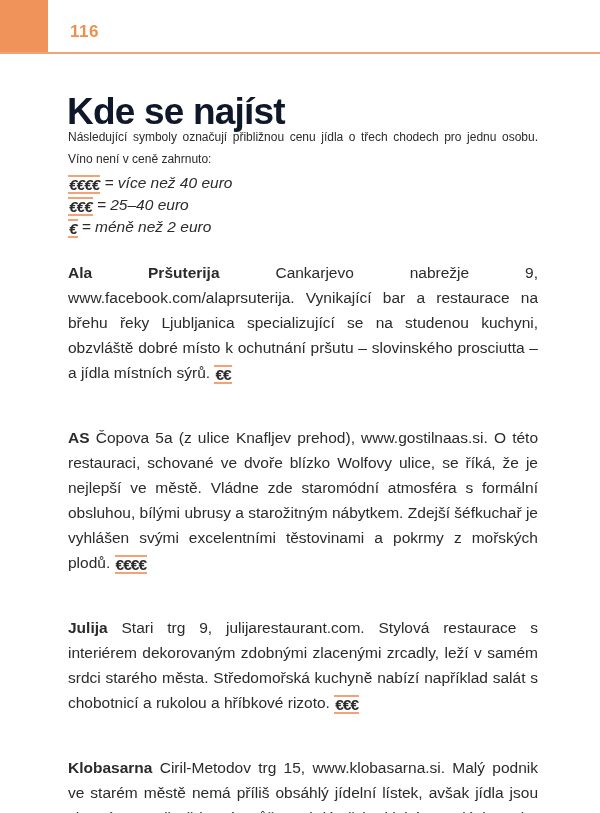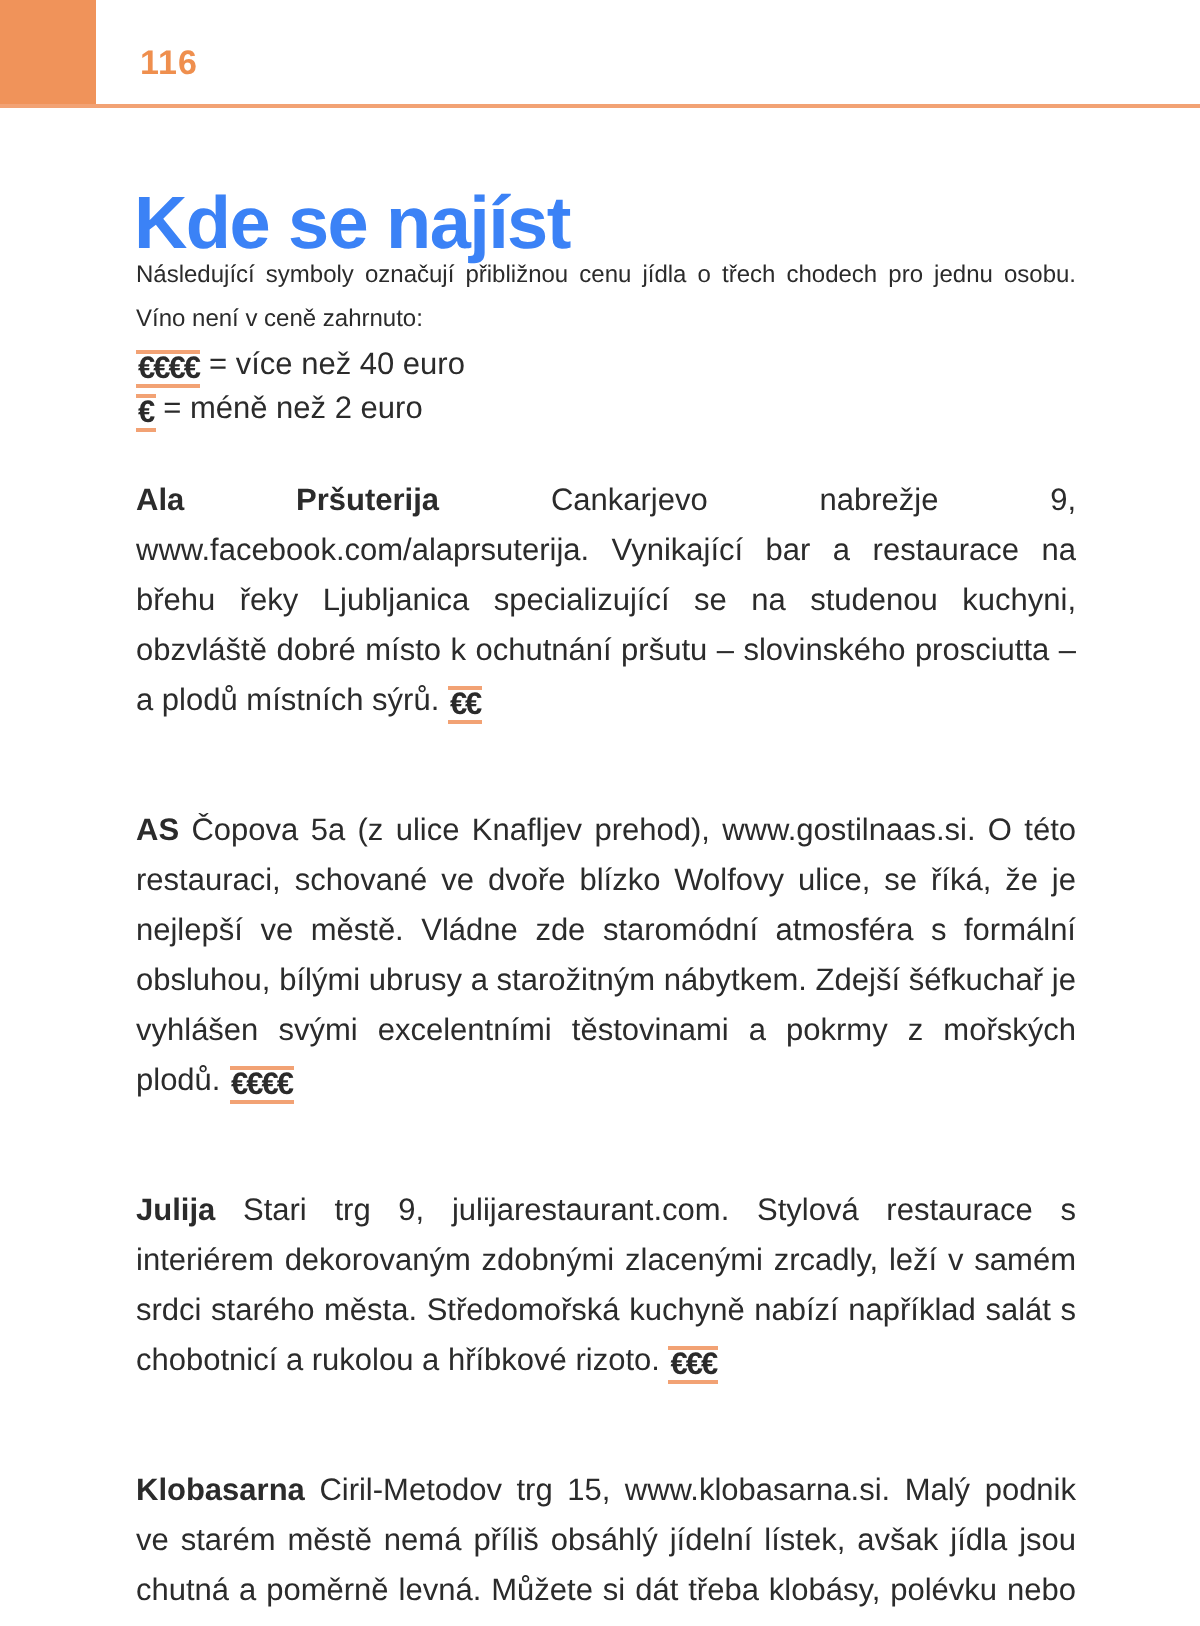--- a/index.html
+++ b/index.html
@@ -30,36 +30,36 @@
     font-size: 17px;
     font-weight: bold;
     color: #ef8f4e;
     letter-spacing: 0.5px;
   }
   .page-title {
     position: absolute;
     left: 67px; top: 66px;
     font-size: 37px;
     font-weight: bold;
-    color: #3b82f6;
+    color: #0f172a;
     letter-spacing: -0.8px;
   }
   .content {
     position: absolute;
     left: 68px; top: 126px;
     width: 470px;
   }
   .intro {
     margin: 0;
     font-size: 12px;
     line-height: 22px;
     text-align: justify;
     text-align-last: left;
   }
-  .legend { margin-top: 2px; }
+  .legend { margin-top: 2px; font-style: italic; }
   .legend-row {
     line-height: 21.7px;
     font-size: 15.5px;
     white-space: nowrap;
   }
   .price {
     display: inline-block;
     font-weight: bold;
     font-size: 15.5px;
     line-height: 15px;
@@ -100,25 +100,26 @@
   <div class="page-number">116</div>
 
   <h1 class="page-title">Kde se najíst</h1>
 
   <div class="content">
 
     <p class="intro">Následující symboly označují přibližnou cenu jídla o třech chodech pro jednu osobu. Víno není v ceně zahrnuto:</p>
 
     <div class="legend">
       <div class="legend-row"><span class="price">€€€€</span><span class="legend-label">= více než 40 euro</span></div>
+      <div class="legend-row"><span class="price">€€€</span><span class="legend-label">= 25–40 euro</span></div>
       <div class="legend-row"><span class="price">€</span><span class="legend-label">= méně než 2 euro</span></div>
     </div>
 
 
-    <p class="entry"><span class="entry-name">Ala Pršuterija</span> <span>Cankarjevo nabrežje 9, www.facebook.com/alaprsuterija. Vynikající bar a restaurace na břehu řeky Ljubljanica specializující se na studenou kuchyni, obzvláště dobré místo k ochutnání pršutu – slovinského prosciutta – a plodů místních sýrů.</span> <span class="price">€€</span></p>
+    <p class="entry"><span class="entry-name">Ala Pršuterija</span> <span>Cankarjevo nabrežje 9, www.facebook.com/alaprsuterija. Vynikající bar a restaurace na břehu řeky Ljubljanica specializující se na studenou kuchyni, obzvláště dobré místo k ochutnání pršutu – slovinského prosciutta – a jídla místních sýrů.</span> <span class="price">€€</span></p>
 
     <p class="entry"><span class="entry-name">AS</span> <span>Čopova 5a (z ulice Knafljev prehod), www.gostilnaas.si. O této restauraci, schované ve dvoře blízko Wolfovy ulice, se říká, že je nejlepší ve městě. Vládne zde staromódní atmosféra s formální obsluhou, bílými ubrusy a starožitným nábytkem. Zdejší šéfkuchař je vyhlášen svými excelentními těstovinami a pokrmy z mořských plodů.</span> <span class="price">€€€€</span></p>
 
     <p class="entry"><span class="entry-name">Julija</span> <span>Stari trg 9, julijarestaurant.com. Stylová restaurace s interiérem dekorovaným zdobnými zlacenými zrcadly, leží v samém srdci starého města. Středomořská kuchyně nabízí například salát s chobotnicí a rukolou a hříbkové rizoto.</span> <span class="price">€€€</span></p>
 
     <p class="entry"><span class="entry-name">Klobasarna</span> <span>Ciril-Metodov trg 15, www.klobasarna.si. Malý podnik ve starém městě nemá příliš obsáhlý jídelní lístek, avšak jídla jsou chutná a poměrně levná. Můžete si dát třeba klobásy, polévku nebo kaši.</span> </p>
 
   </div>
 
 </div>

